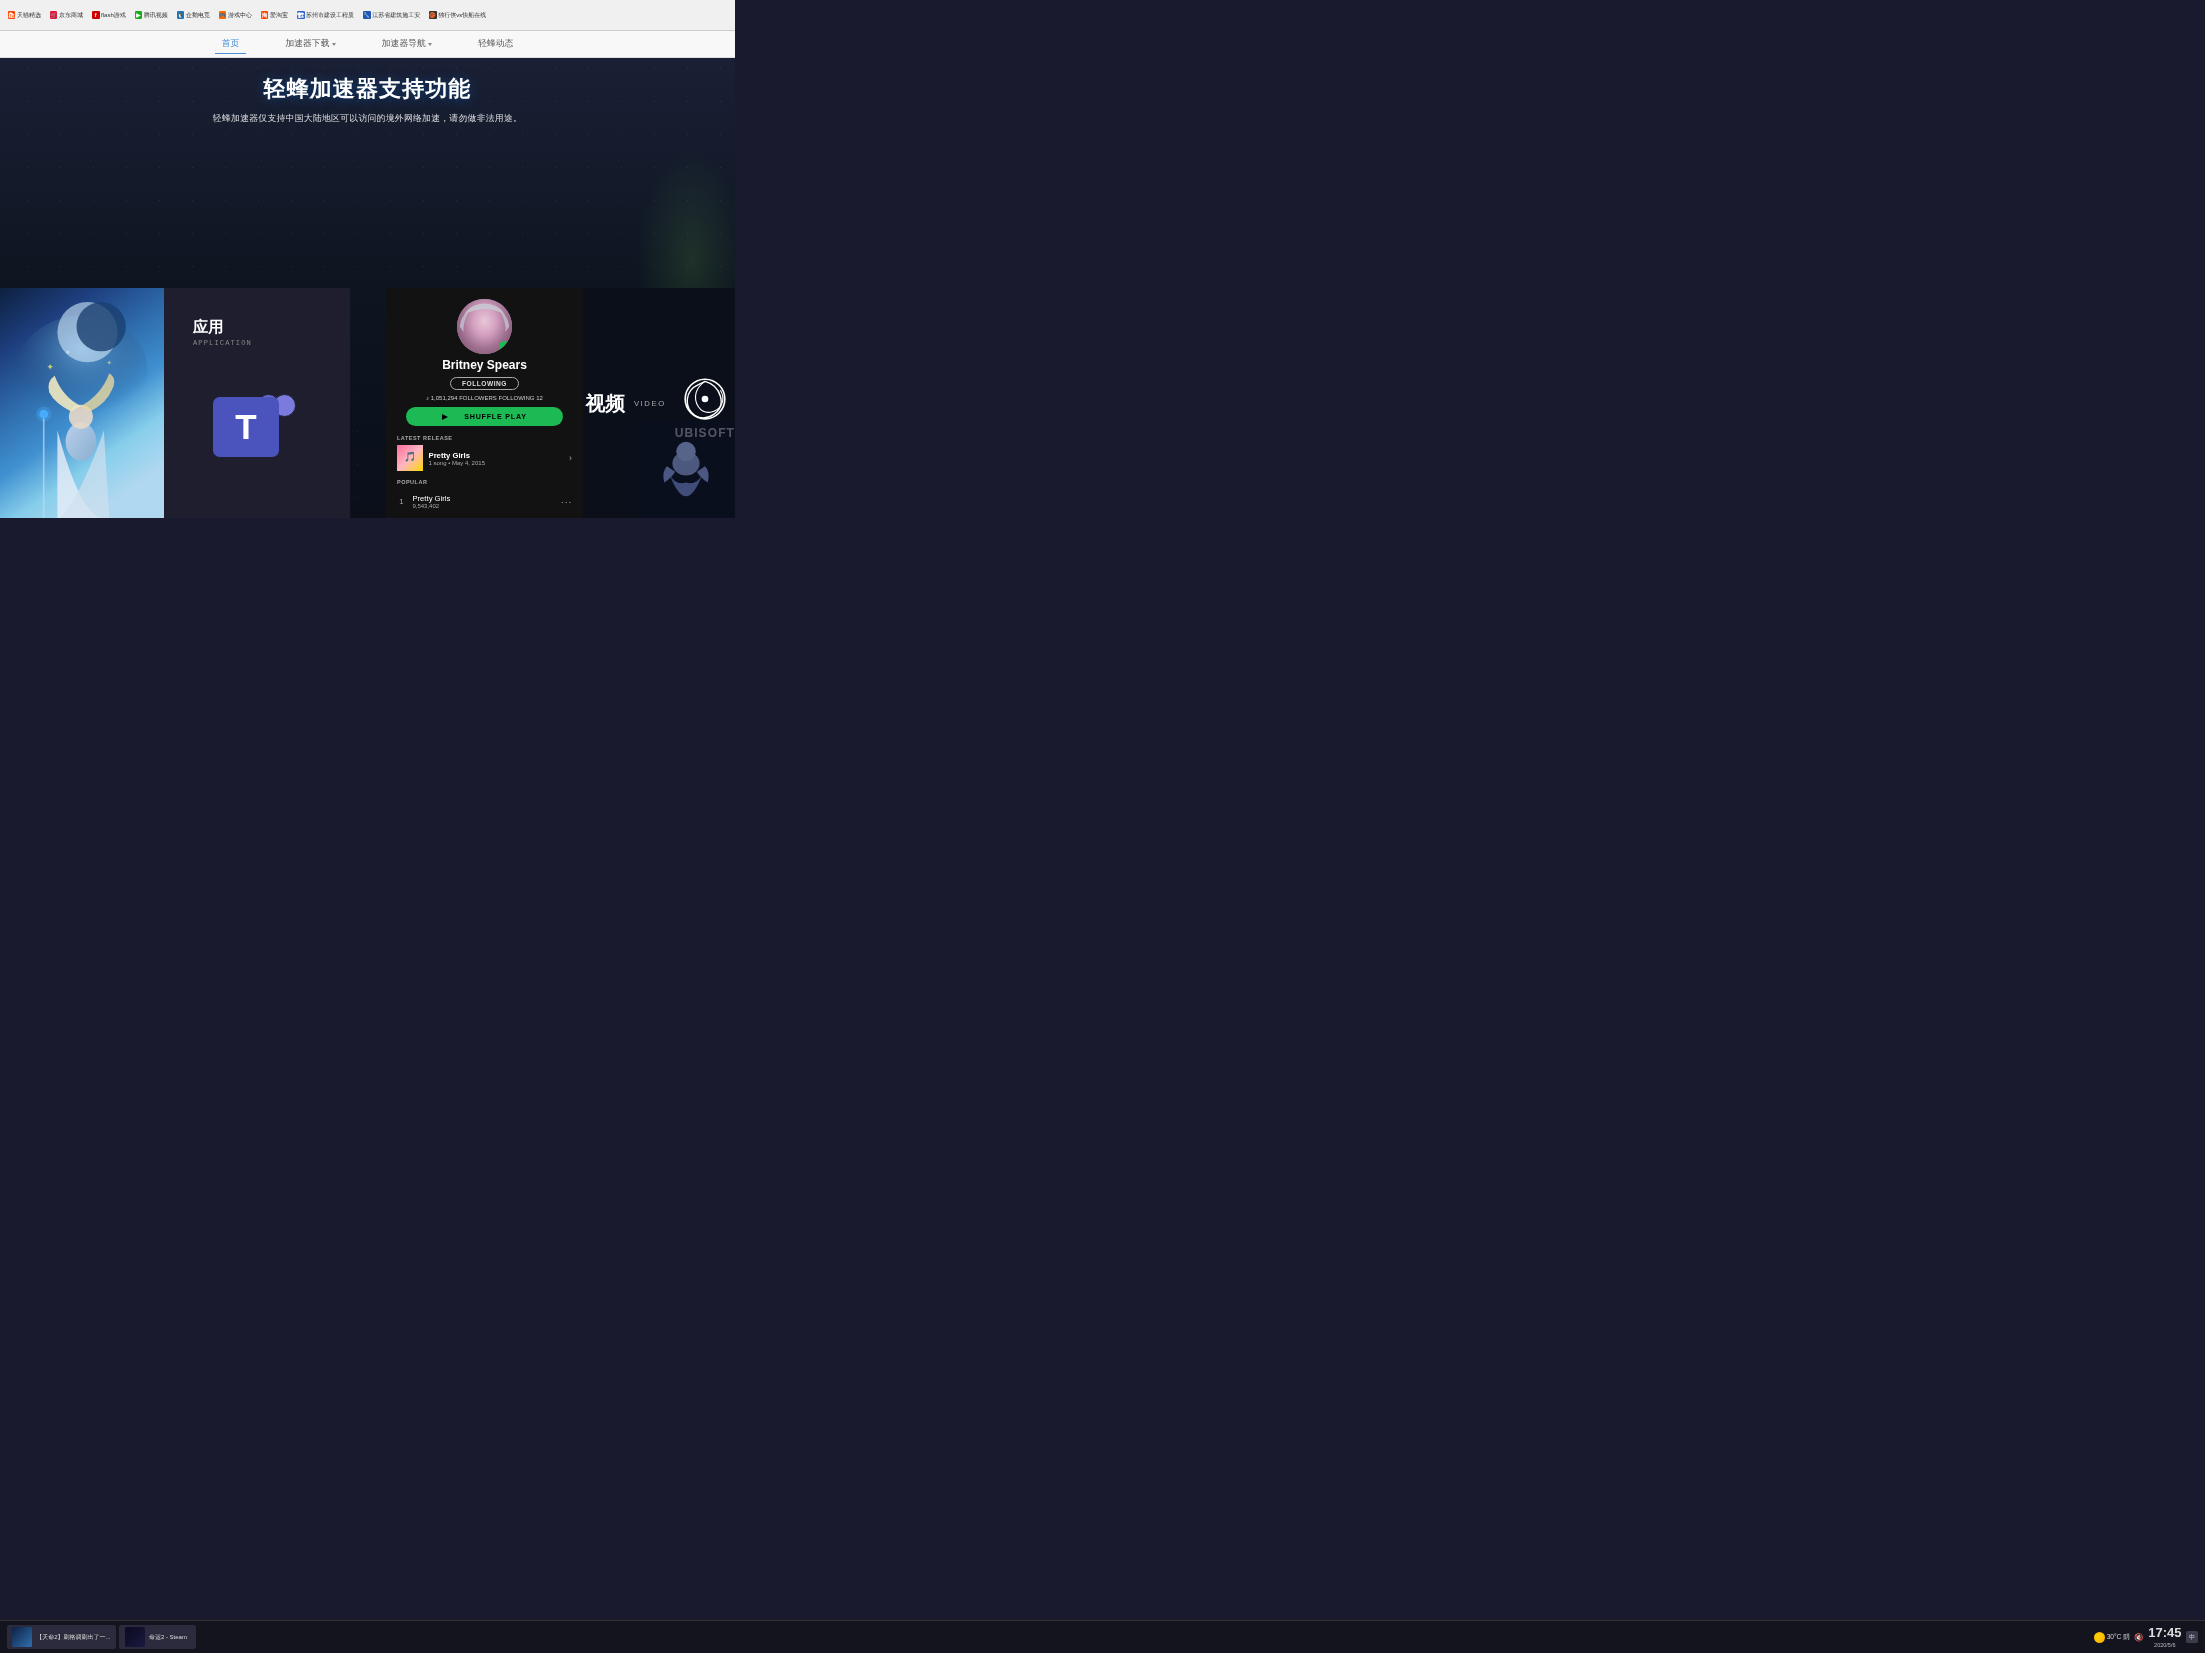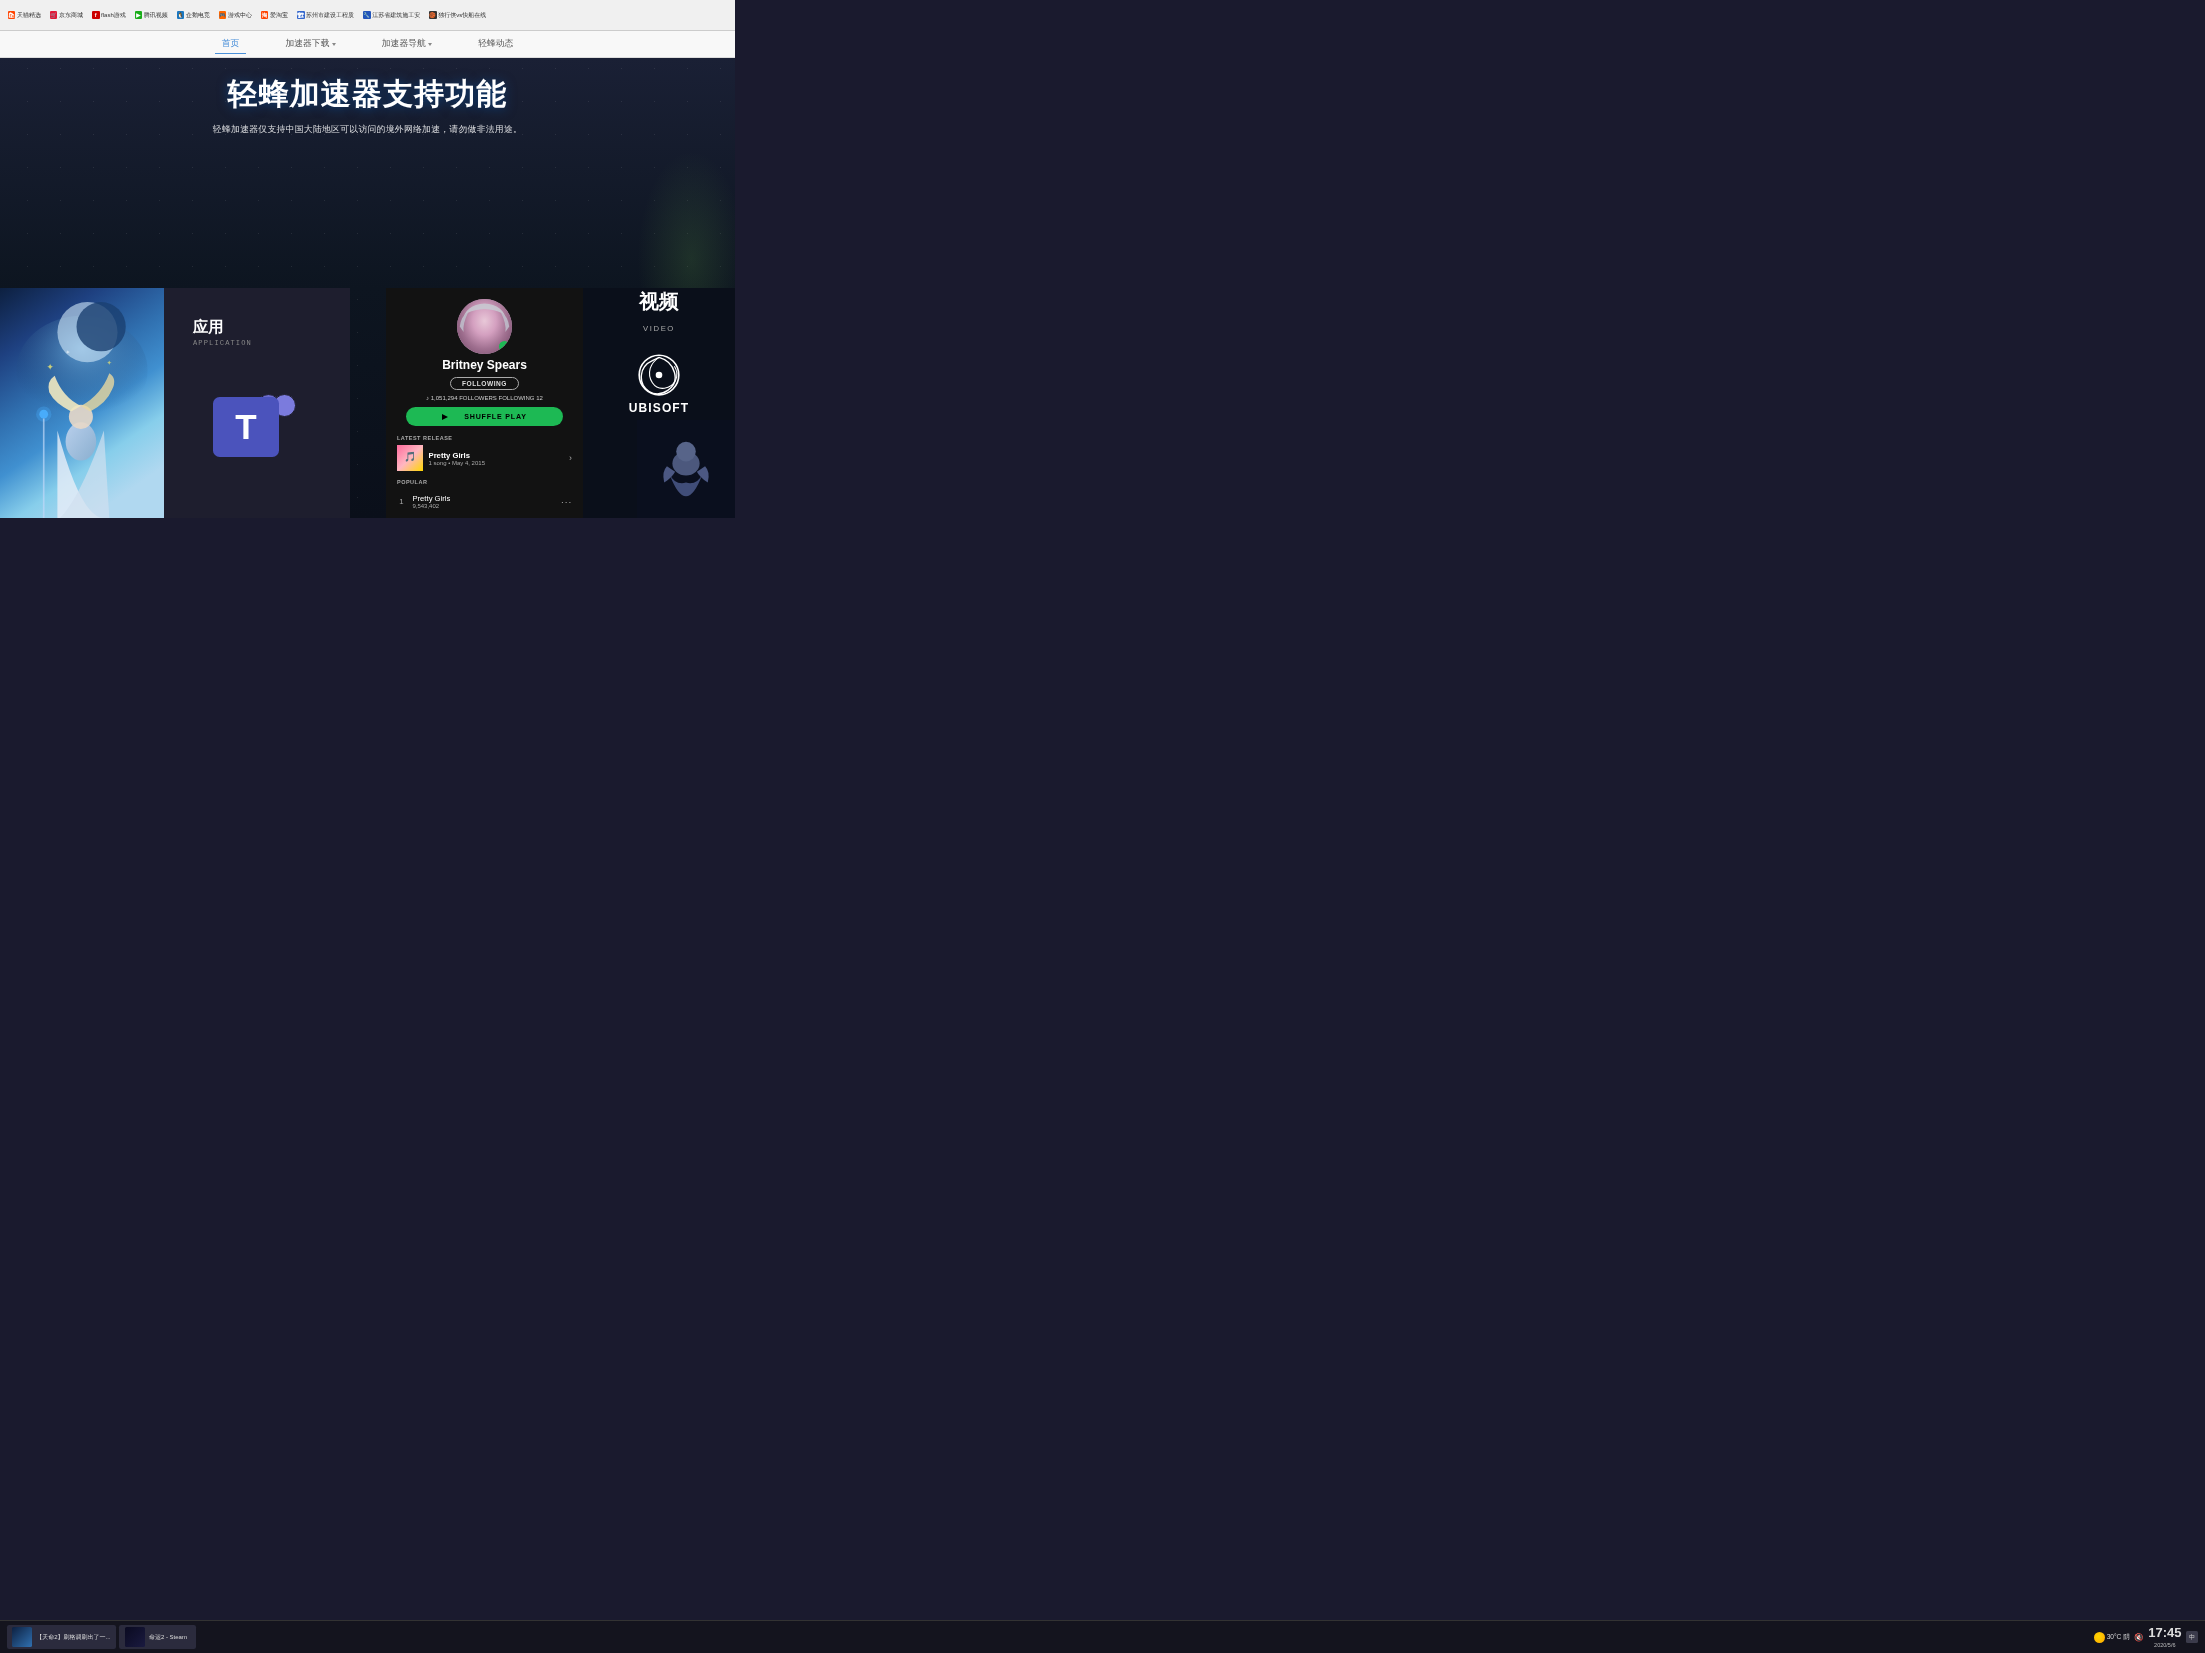--- a/index.html
+++ b/index.html
@@ -102,21 +102,21 @@
     }
 
     
     .main-title {
       text-align: center;
       padding-top: 16.4px;
       position: relative;
       z-index: 2;
     }
     .main-title h1 {
-      font-size: 30px;
+      font-size: 22px;
       font-weight: 900;
       color: #ffffff;
       text-shadow: 0 1.1px 11px rgba(0,100,200,0.5);
       letter-spacing: 1.1px;
       margin-bottom: 8.8px;
     }
     .main-title p {
       font-size: 8.8px;
       color: rgba(255,255,255,0.85);
       letter-spacing: 0.3px;
@@ -389,23 +389,23 @@
       font-size: 9.8px;
       letter-spacing: 0.5px;
     }
 
     
     .right-panel {
       flex: 1;
       height: 100%;
       background: #0a0f1a;
       display: flex;
-      flex-direction: column;
-      align-items: center;
-      justify-content: flex-start;
+      flex-direction: row;
+      align-items: center;
+      justify-content: flex-end;
       gap: 8.8px;
     }
     .video-label-zh {
       font-size: 19.7px;
       font-weight: 700;
       color: #ffffff;
     }
     .video-label-en {
       font-size: 7.7px;
       color: #aaa;

